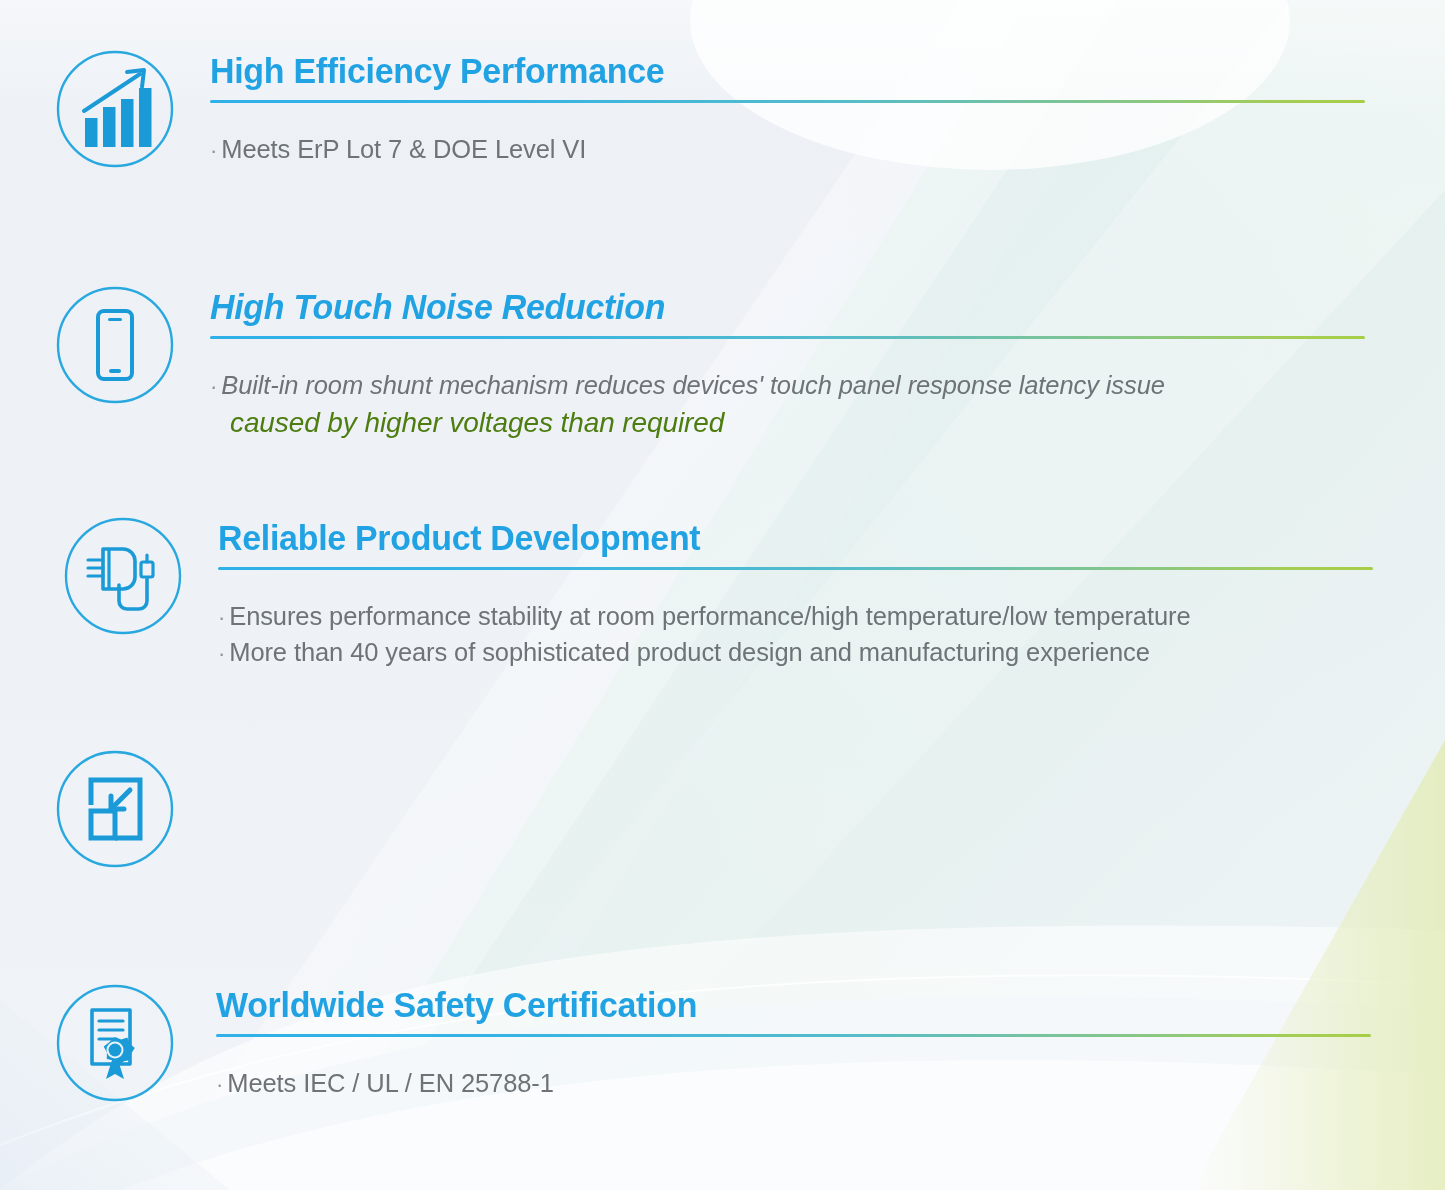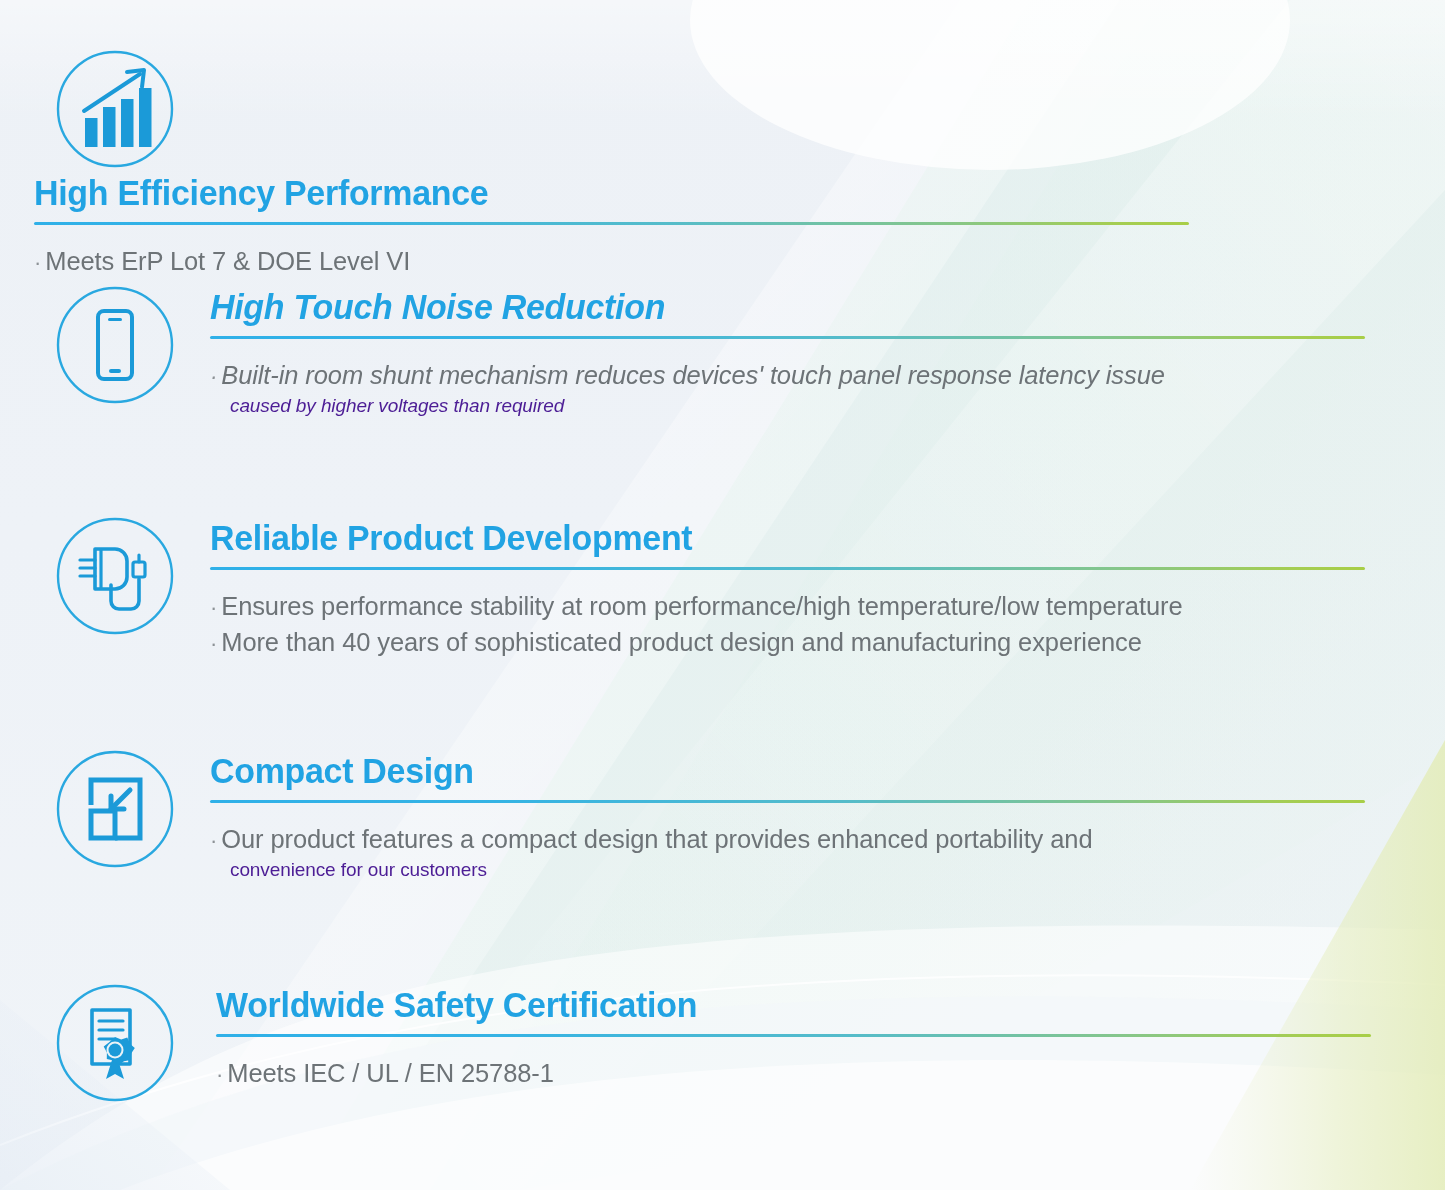--- a/index.html
+++ b/index.html
@@ -79,37 +79,37 @@
     background: linear-gradient(90deg,
         #2fb0e8 0%,
         #35b3e4 25%,
         #55bcca 55%,
         #84c68c 78%,
         #a4cd54 93%,
         #a8ce47 100%);
   }
 
   .bullets {
-    margin-top: 18px;
+    margin-top: 28px;
   }
   .bullet-line {
     font-size: 25.5px;
     color: #6d7377;
     line-height: 1.42;
     letter-spacing: -0.1px;
     white-space: nowrap;
   }
   .bullet-line .dot {
     color: #8d9296;
     font-size: 22px;
     margin-right: 4px;
   }
   .bullet-cont {
-    font-size: 19px;
-    color: #4c1d95;
+    font-size: 28px;
+    color: #4d7c0f;
     line-height: 1.42;
     letter-spacing: -0.1px;
     padding-left: 20px;
     white-space: nowrap;
   }
 </style>
 </head>
 <body>
 
 <div class="bg-root">
@@ -158,21 +158,21 @@
     <path d="M0,1145 C340,1010 760,950 1445,985" stroke="#ffffff" stroke-width="2" fill="none" opacity="0.8"></path>
 
     <polygon points="1300,1190 1445,1190 1445,740 1190,1190" fill="url(#gLime)"></polygon>
 
     <polygon points="0,1190 0,1000 230,1190" fill="url(#gSoftBlue)" opacity="0.6"></polygon>
   </svg>
 </div>
 
 <div class="content">
 
-  <div class="feature-row" style="top:48px;flex-direction:column;">
+  <div class="feature-row" style="top:48px;">
     <div class="icon-badge">
       <svg width="122" height="122" viewBox="0 0 122 122">
         <ellipse cx="61" cy="61" rx="57" ry="57" fill="none" stroke="#29a8e0" stroke-width="2.4"></ellipse>
         <rect x="31" y="70" width="12.5" height="29" fill="#1b9ad8"></rect>
         <rect x="49" y="59" width="12.5" height="40" fill="#1b9ad8"></rect>
         <rect x="67" y="51" width="12.5" height="48" fill="#1b9ad8"></rect>
         <rect x="85" y="40" width="12.5" height="59" fill="#1b9ad8"></rect>
         <path d="M30,63 L86,26" stroke="#1b9ad8" stroke-width="4" fill="none" stroke-linecap="round"></path>
         <path d="M73,24 L90,22 L88,39" stroke="#1b9ad8" stroke-width="4" fill="none" stroke-linecap="round" stroke-linejoin="round"></path>
       </svg>
@@ -202,21 +202,21 @@
       <div class="divider"></div>
       <div class="bullets">
         <div class="bullet-line">
           <span class="dot">·</span><span>Built-in room shunt mechanism reduces devices' touch panel response latency issue</span>
         </div>
         <div class="bullet-cont">caused by higher voltages than required</div>
       </div>
     </div>
   </div>
 
-  <div class="feature-row" style="top:515px;">
+  <div class="feature-row" style="top:515px;padding-left:8px;">
     <div class="icon-badge">
       <svg width="122" height="122" viewBox="0 0 122 122">
         <ellipse cx="61" cy="61" rx="57" ry="57" fill="none" stroke="#29a8e0" stroke-width="2.4"></ellipse>
 
         <path d="M41,34 h20 a12,12 0 0 1 12,12 v16 a12,12 0 0 1 -12,12 h-20 z" fill="none" stroke="#1b9ad8" stroke-width="3.6" stroke-linejoin="round"></path>
 
         <line x1="47" y1="34" x2="47" y2="74" stroke="#1b9ad8" stroke-width="3.2"></line>
 
         <line x1="26" y1="45" x2="41" y2="45" stroke="#1b9ad8" stroke-width="3.2" stroke-linecap="round"></line>
         <line x1="26" y1="53" x2="41" y2="53" stroke="#1b9ad8" stroke-width="3.2" stroke-linecap="round"></line>
@@ -247,30 +247,20 @@
       <svg width="122" height="122" viewBox="0 0 122 122">
         <ellipse cx="61" cy="61" rx="57" ry="57" fill="none" stroke="#29a8e0" stroke-width="2.4"></ellipse>
 
         <path d="M37,57 L37,32 L86,32 L86,90 L61,90" fill="none" stroke="#1b9ad8" stroke-width="5" stroke-linejoin="miter"></path>
 
         <rect x="37" y="63" width="24" height="27" fill="none" stroke="#1b9ad8" stroke-width="5"></rect>
 
         <path d="M76,42 L57,61" stroke="#1b9ad8" stroke-width="5" stroke-linecap="round"></path>
         <path d="M70,61 L57,61 L57,48" fill="none" stroke="#1b9ad8" stroke-width="5" stroke-linecap="round" stroke-linejoin="round"></path>
       </svg>
-    </div>
-    <div class="feature-body">
-      <div class="feature-title">Compact Design</div>
-      <div class="divider"></div>
-      <div class="bullets">
-        <div class="bullet-line">
-          <span class="dot">·</span><span>Our product features a compact design that provides enhanced portability and</span>
-        </div>
-        <div class="bullet-cont">convenience for our customers</div>
-      </div>
     </div>
   </div>
 
   <div class="feature-row" style="top:982px;gap:6px;">
     <div class="icon-badge">
       <svg width="122" height="122" viewBox="0 0 122 122">
         <ellipse cx="61" cy="61" rx="57" ry="57" fill="none" stroke="#29a8e0" stroke-width="2.4"></ellipse>
 
         <path d="M38,28 h38 v54 h-38 z" fill="none" stroke="#1b9ad8" stroke-width="3.6" stroke-linejoin="round"></path>
         <line x1="45" y1="39" x2="69" y2="39" stroke="#1b9ad8" stroke-width="3.2" stroke-linecap="round"></line>

